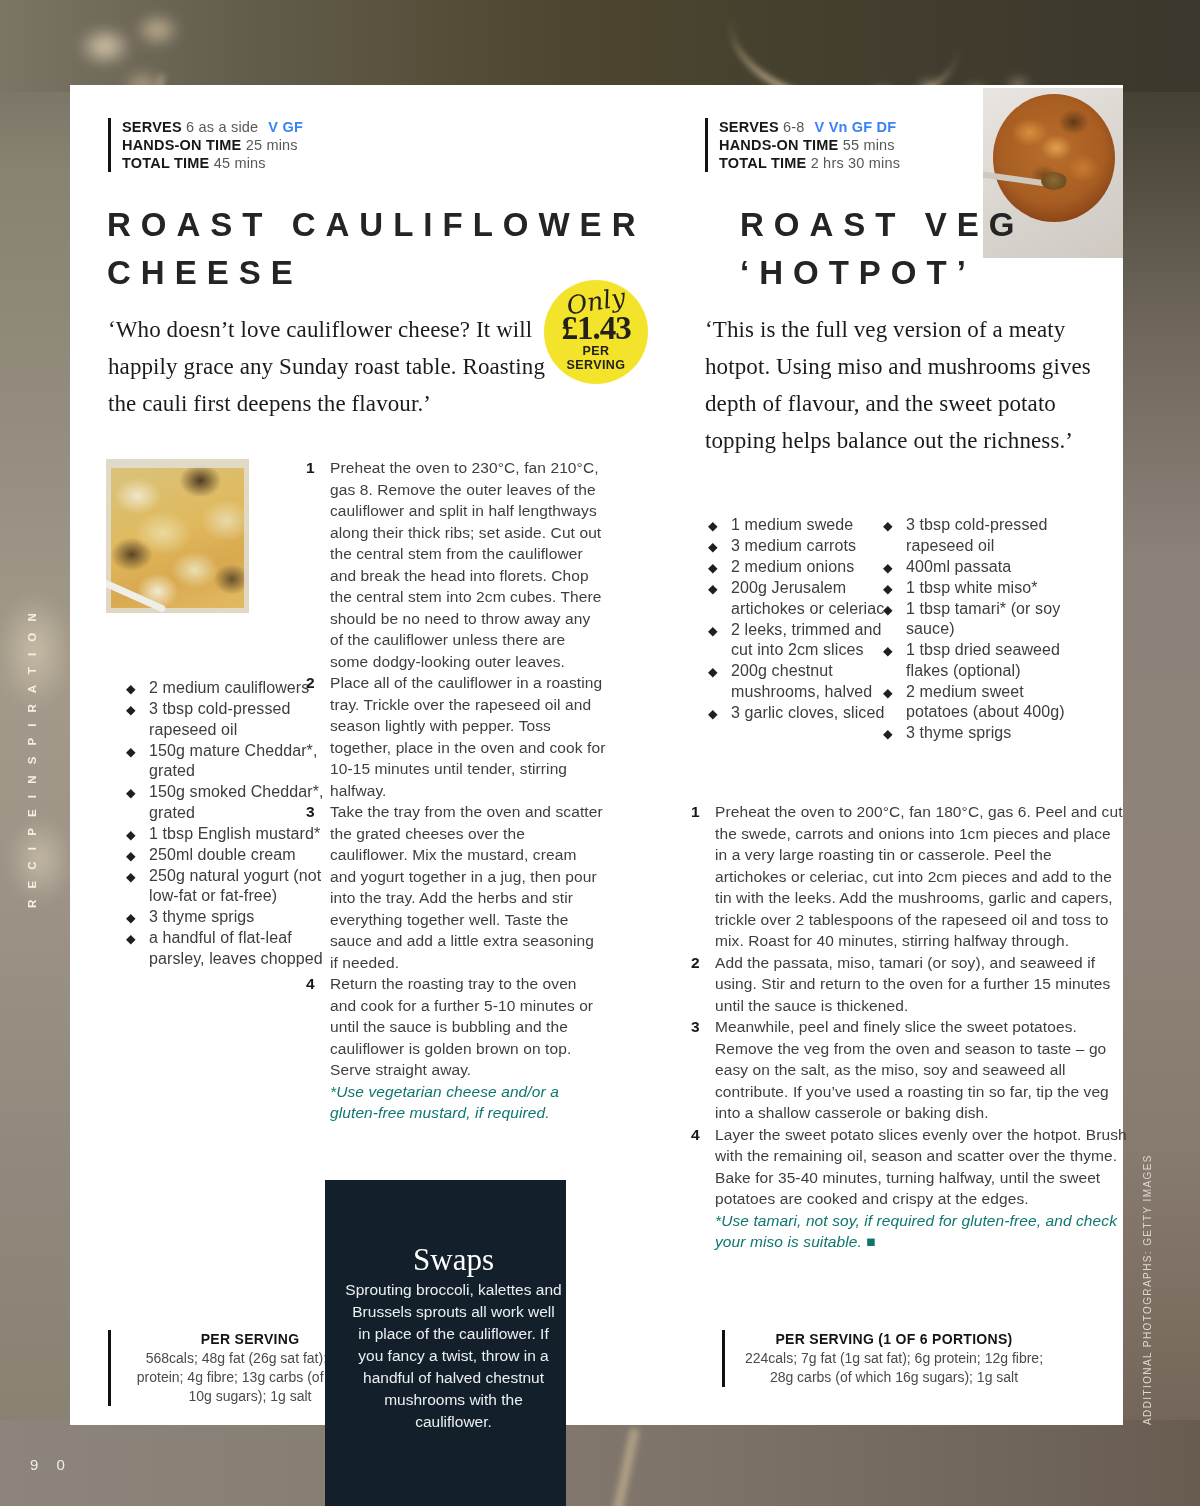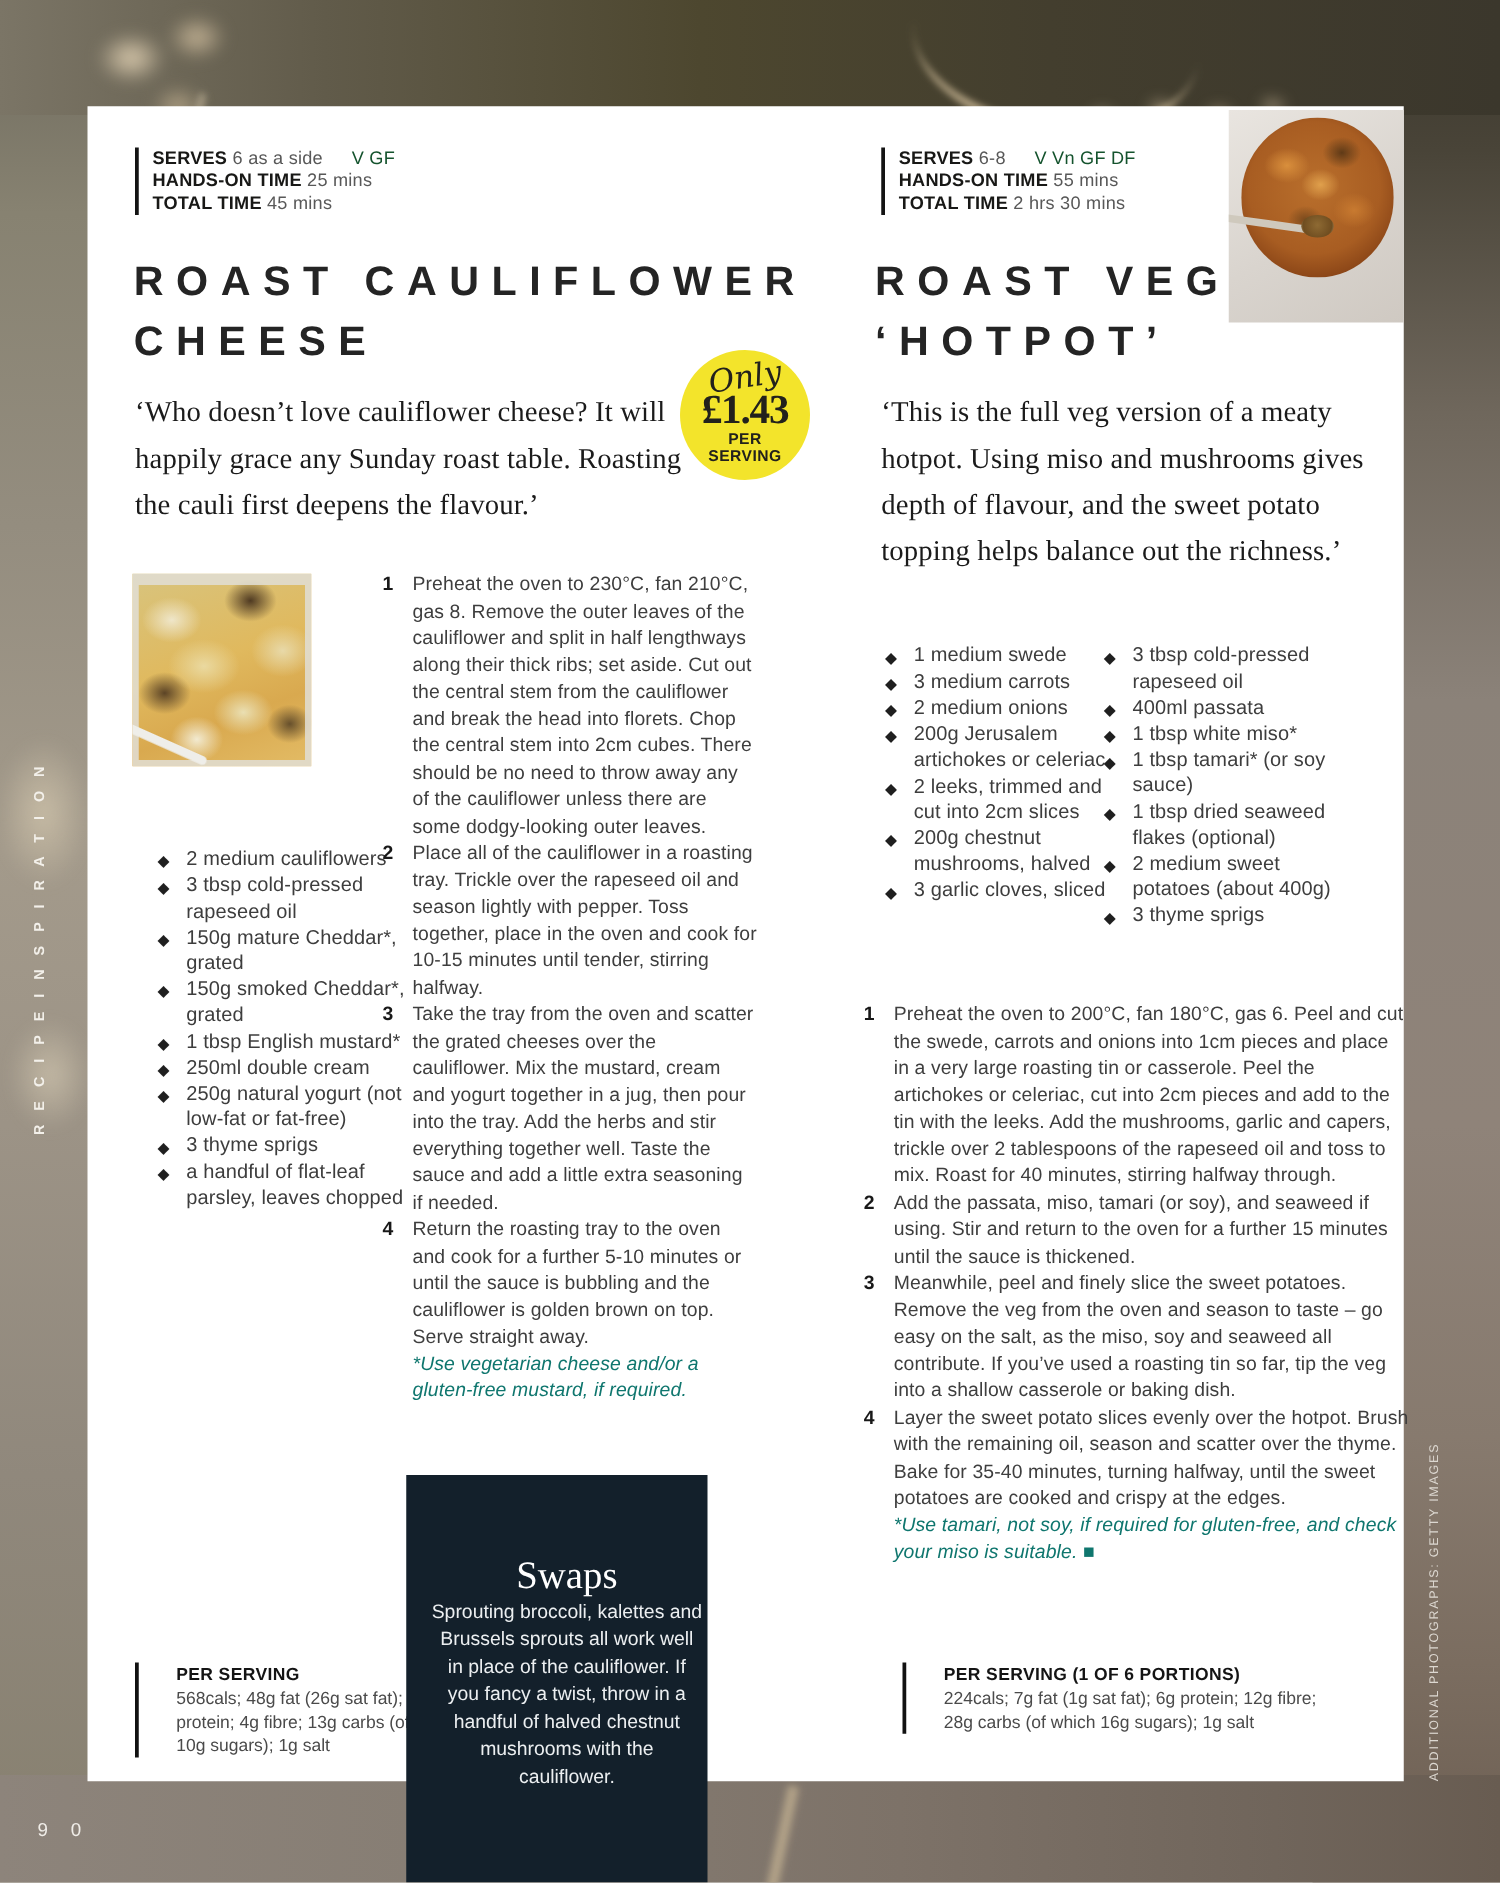--- a/index.html
+++ b/index.html
@@ -36,21 +36,21 @@
   .page{
     position:absolute;left:70px;top:85px;width:1053px;height:1340px;
     background:#ffffff;z-index:2;
   }
   
   .meta-block{
     position:absolute;border-left:3px solid #141414;padding-left:11px;
     font-size:14.5px;line-height:18px;color:#585858;letter-spacing:.2px;
   }
   .meta-block b{color:#181816;font-weight:700;}
-  .diet{font-weight:400;color:#14532d;margin-left:23px;}
+  .diet{font-weight:700;color:#3b82f6;margin-left:10px;}
   
   .title{
     position:absolute;font-weight:700;color:#242424;font-size:33px;
     letter-spacing:10px;line-height:48px;
   }
   .intro{
     position:absolute;font-family:"Liberation Serif",serif;color:#1b1b1b;
     font-size:23px;line-height:37px;letter-spacing:.1px;
   }
   
@@ -76,22 +76,22 @@
     content:"\25C6";position:absolute;left:0;top:1px;font-size:12.5px;color:#1f1f1f;
   }
   
   .method{position:absolute;list-style:none;margin:0;padding:0;
     font-size:15.5px;line-height:21.5px;color:#3e3e3e;letter-spacing:.1px;}
   .method li{position:relative;padding-left:24px;}
   .method .num{position:absolute;left:0;top:0;font-weight:700;color:#181818;}
   .method .footnote{display:block;font-style:italic;color:#0f766e;}
   
   .nutrition{
-    position:absolute;border-left:3px solid #111;padding-left:30px;
-    font-size:14px;line-height:19px;color:#4a4a4a;
+    position:absolute;border-left:3px solid #111;padding-left:19px;
+    font-size:14px;line-height:19px;color:#4a4a4a;text-align:center;
   }
   .nutrition .nlabel{font-weight:700;color:#141414;font-size:14px;letter-spacing:.3px;}
   
   .swaps{
     position:absolute;left:325px;top:1180px;width:241px;height:326px;z-index:3;
     background:#13202b;color:#f2f2f0;text-align:center;box-sizing:border-box;
     padding:64px 4px 0 20px;
   }
   .swaps .swaps-title{
     font-family:"Liberation Serif",serif;font-size:31px;line-height:32px;color:#ffffff;
@@ -224,21 +224,21 @@
     <div class="spoon"></div>
     <div class="spoon-bowl"></div>
   </div>
 
   <div class="meta-block" style="left:635px;top:33px;">
     <div><b>SERVES</b> <span>6-8</span><span class="diet">V Vn GF DF</span></div>
     <div><b>HANDS-ON TIME</b> <span>55 mins</span></div>
     <div><b>TOTAL TIME</b> <span>2 hrs 30 mins</span></div>
   </div>
 
-  <div class="title" style="left:630px;top:116px;">
+  <div class="title" style="left:670px;top:116px;">
     <div>ROAST VEG</div>
     <div>‘HOTPOT’</div>
   </div>
 
   <div class="intro" style="left:635px;top:226px;width:420px;">‘This is the full veg version of a meaty hotpot. Using miso and mushrooms gives depth of flavour, and the sweet potato topping helps balance out the richness.’</div>
 
   <ul class="ingredients" style="left:622px;top:414px;width:188px;">
     <li>1 medium swede</li>
     <li>3 medium carrots</li>
     <li>2 medium onions</li>

